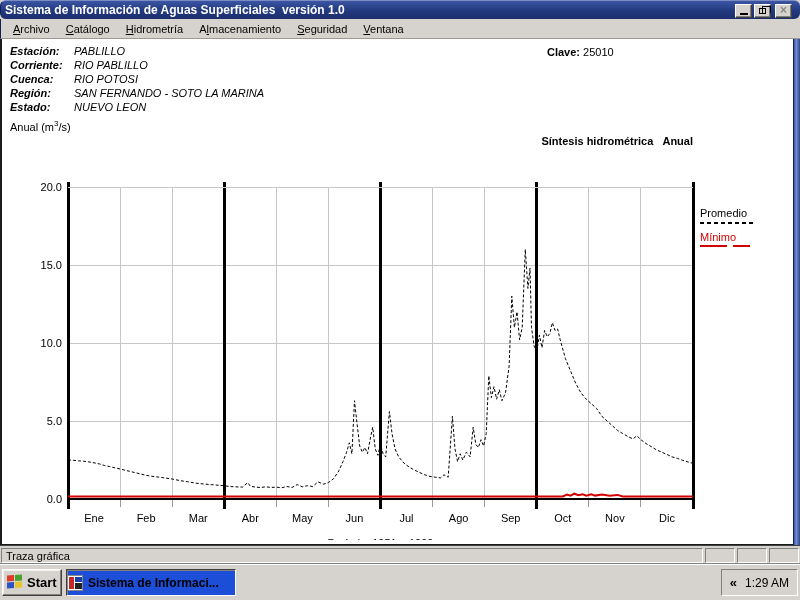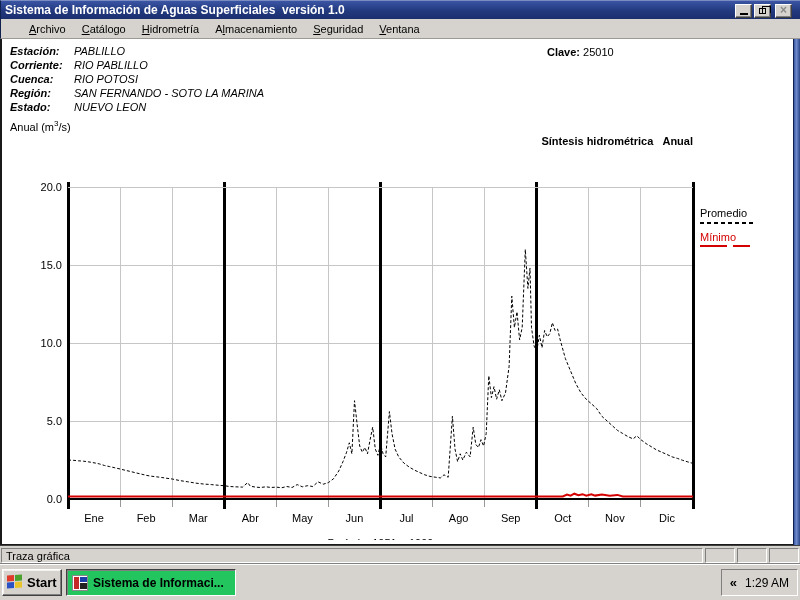--- a/index.html
+++ b/index.html
@@ -4,40 +4,40 @@
 <style>
   * { margin:0; padding:0; box-sizing:border-box; }
   html,body { width:800px; height:600px; overflow:hidden; }
   body { font-family:"Liberation Sans", sans-serif; background:#d6d3ce; position:relative; }
 
   
   .titlebar {
     position:absolute; left:0; top:0; width:800px; height:19px;
     background:linear-gradient(#3a55a4 0%, #22397e 55%, #1b2f6e 100%);
     display:flex; align-items:center; padding-left:4px;
-    border-top:1px solid #7a8cc0; border-left:1px solid #10214f;
+    border-top:1px solid #7a8cc0; border-left:1px solid #10214f;border-radius:6px;
   }
   .titlebar .title { color:#ffffff; font-weight:bold; font-size:12px; white-space:pre; }
   .winbtns { position:absolute; right:8px; top:3px; display:flex; gap:2px; }
   .winbtn {
     width:17px; height:14px; background:#d6d3ce;
     border:1px solid; border-color:#ffffff #404040 #404040 #ffffff;
     box-shadow:inset -1px -1px 0 #808080;
     display:flex; align-items:flex-end; justify-content:center;
     font-size:10px; line-height:10px; position:relative; cursor:default;
   }
   .winbtn.close { margin-left:2px; }
   .glyph-min { display:block; width:8px; height:2px; background:#000; margin:0 auto 2px; }
   .glyph-restore { position:absolute; left:4px; top:3px; width:7px; height:6px; border:1px solid #000; background:#d6d3ce; }
   .glyph-restore:before { content:""; position:absolute; left:2px; top:-3px; width:7px; height:6px; border:1px solid #000; border-bottom:none; }
   .glyph-close { color:#8a8a8a; font-weight:bold; font-size:12px; line-height:13px; width:100%; text-align:center; }
 
   .menubar {
     position:absolute; left:0; top:19px; width:800px; height:20px;
-    background:#d6d3ce; display:flex; align-items:center; padding-left:20px;
+    background:#d6d3ce; display:flex; align-items:center; padding-left:4px;
     border-bottom:1px solid #9d9a96; border-left:1px solid #10214f;
   }
   .menu-item { font-size:11px; color:#000; padding:2px 8px; white-space:nowrap; }
   .menu-item u { text-decoration:underline; }
 
   
   .content {
     position:absolute; left:0; top:39px; width:793px; height:506px;
     background:#ffffff; border-left:2px solid #1a1a1a; border-bottom:1px solid #1a1a1a;
   }
@@ -83,24 +83,24 @@
     display:flex; align-items:center; gap:4px; padding-left:4px;
     font-size:13px; font-weight:bold; cursor:default;
   }
   .winflag { width:16px; height:15px; position:relative; transform:skewY(-4deg); }
   .winflag i { position:absolute; width:7px; height:6px; }
   .winflag .r { left:0; top:0; background:#e03a2a; }
   .winflag .g { left:8px; top:0; background:#4aa12e; }
   .winflag .b { left:0; top:7px; background:#2a52c4; }
   .winflag .y { left:8px; top:7px; background:#e8c42a; }
   .task-app {
-    width:170px; height:27px; margin-left:4px; background:#22c55e;
+    width:170px; height:27px; margin-left:4px; background:#1d4ed8;
     border:1px solid; border-color:#404040 #ffffff #ffffff #404040;
     box-shadow:inset 1px 1px 0 #808080;
-    display:flex; align-items:center; gap:5px; padding-left:5px;
+    display:flex; align-items:center; gap:5px; 
     font-size:12px; font-weight:bold; white-space:nowrap; overflow:hidden; cursor:default;
   }
   .appicon { width:16px; height:16px; position:relative; background:#fff; border:1px solid #888; flex:0 0 16px; }
   .appicon i { position:absolute; }
   .appicon .a1 { left:1px; top:1px; width:5px; height:12px; background:#c62828; }
   .appicon .a2 { left:7px; top:1px; width:7px; height:5px; background:#1a3fa8; }
   .appicon .a3 { left:7px; top:7px; width:7px; height:6px; background:#222; }
   .tray {
     margin-left:auto; height:27px; display:flex; align-items:center; gap:6px;
     border:1px solid; border-color:#808080 #ffffff #ffffff #808080;

